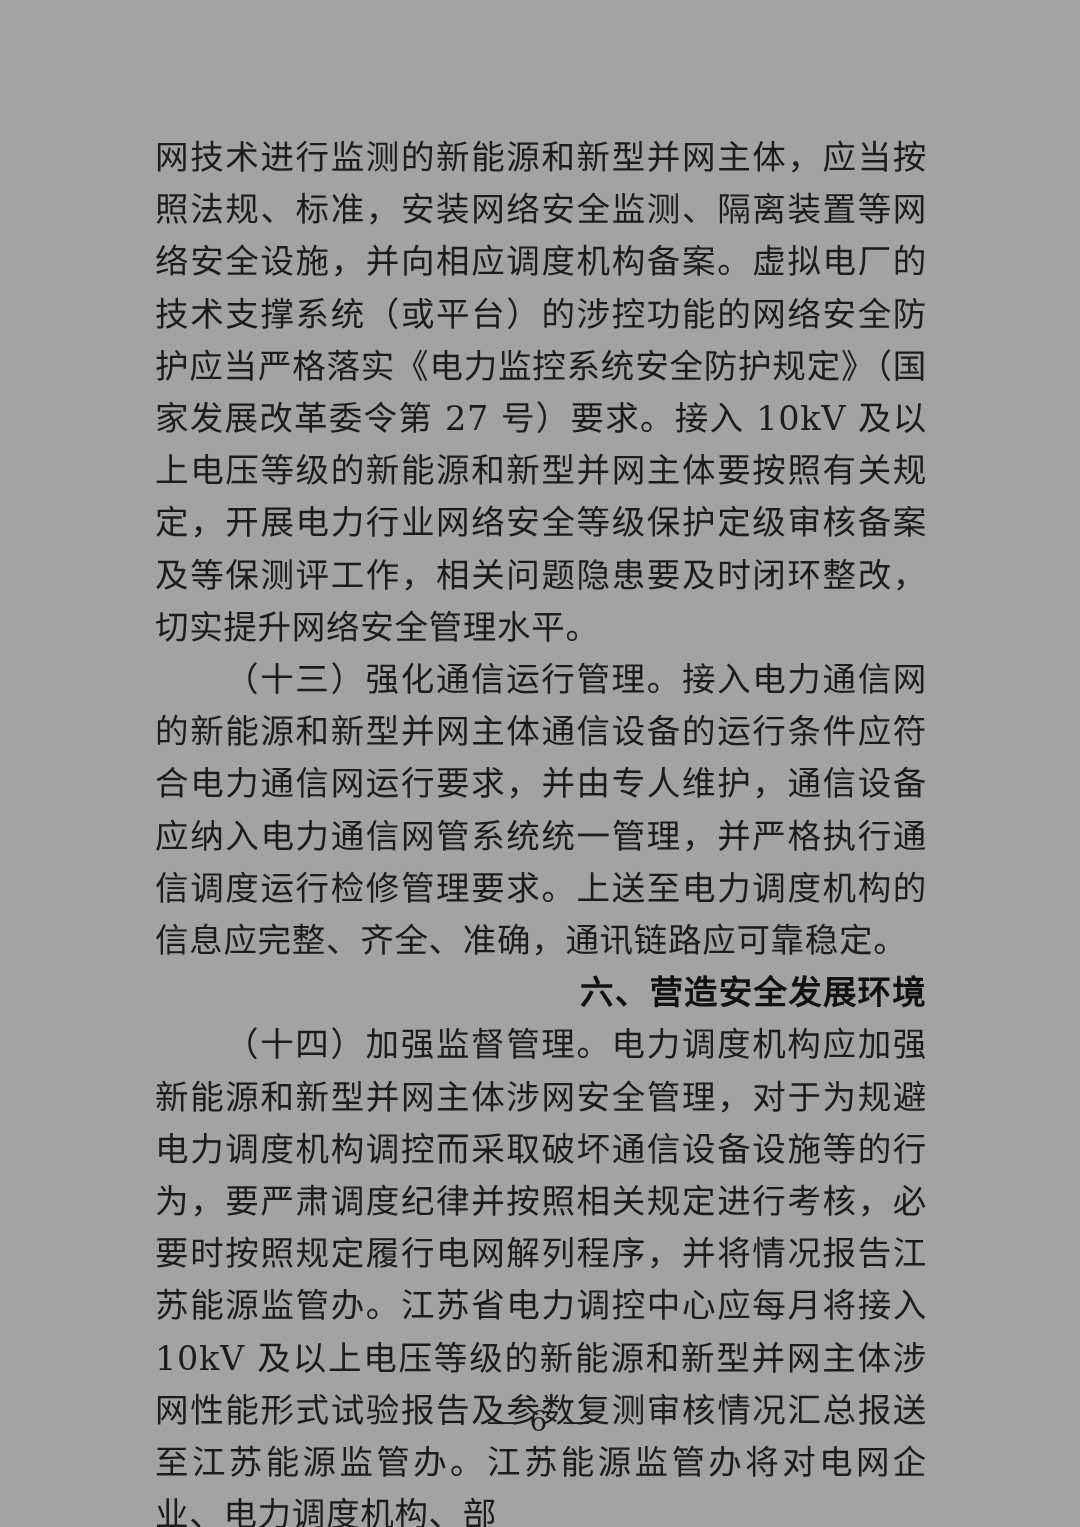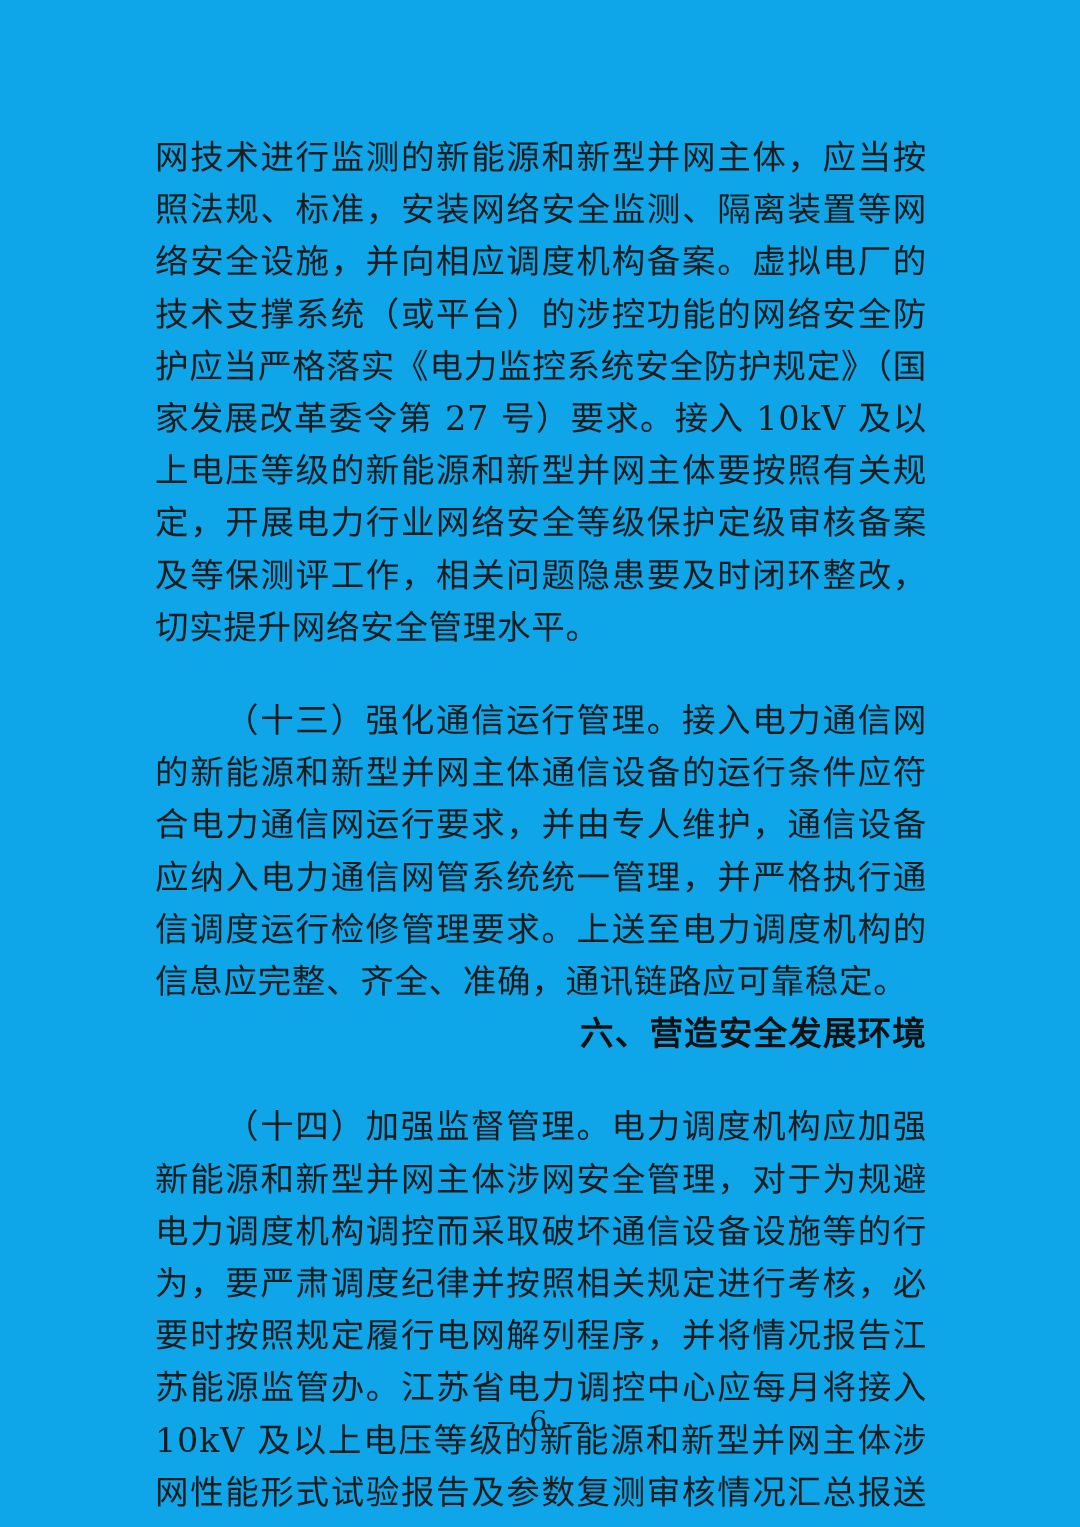--- a/index.html
+++ b/index.html
@@ -15,21 +15,21 @@
     overflow: hidden;
     font-family: "DejaVu Serif", "Liberation Serif", serif;
     color: #1c1c1c;
     -webkit-font-smoothing: antialiased;
   }
 
   
   .page {
     position: absolute;
     inset: 0;
-    background: #0ea5e9;
+    background: #a3a3a3;
   }
 
   
   .text-column {
     position: absolute;
     left: 155px;
     top: 132px;
     width: 772px;
   }
 
@@ -42,21 +42,20 @@
     text-align: justify;
     text-justify: inter-character;
     text-align-last: left;
     font-weight: 400;
     color: #1c1c1c;
     word-break: break-all;
     font-family: "DejaVu Serif", "Liberation Serif", serif;
   }
   .para.indent {
     text-indent: 70px;
-    margin-top: 41px;
   }
 
   
   .section-heading {
     margin: 0;
     font-size: 33.5px;
     line-height: 52.2px;
     font-weight: 700;
     text-indent: 70px;
     letter-spacing: 1.2px;

